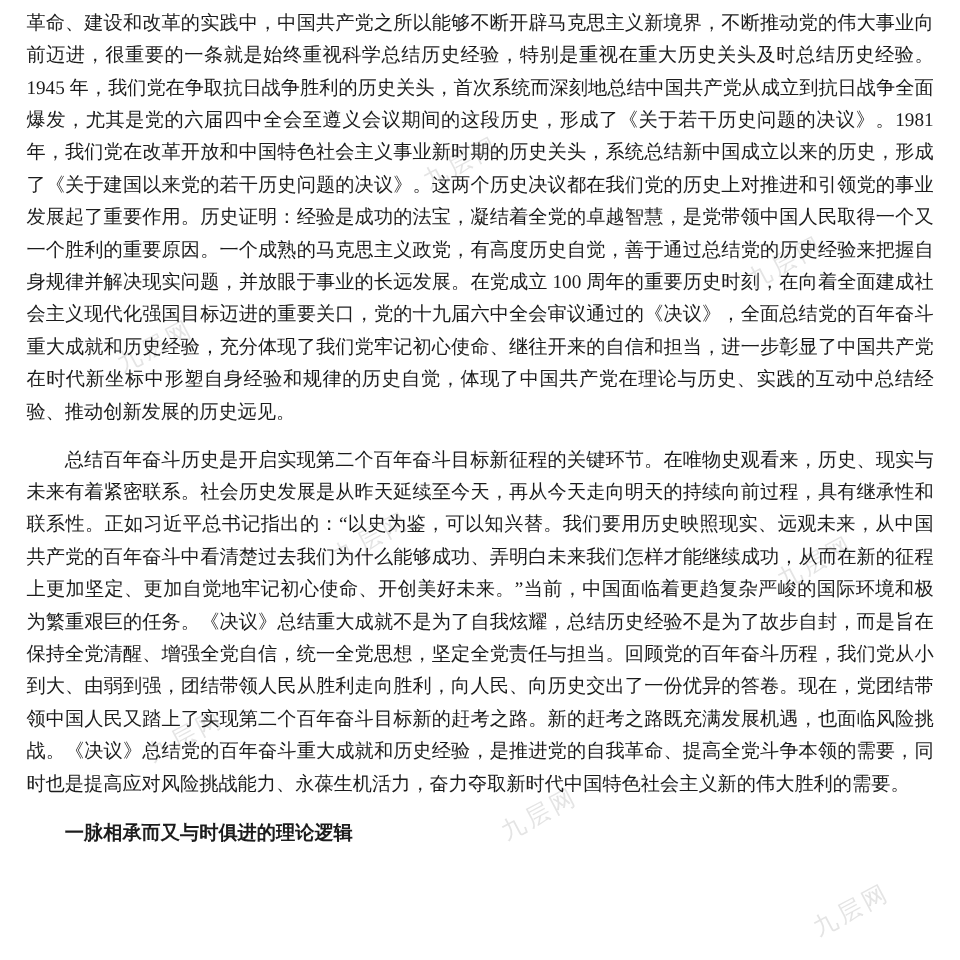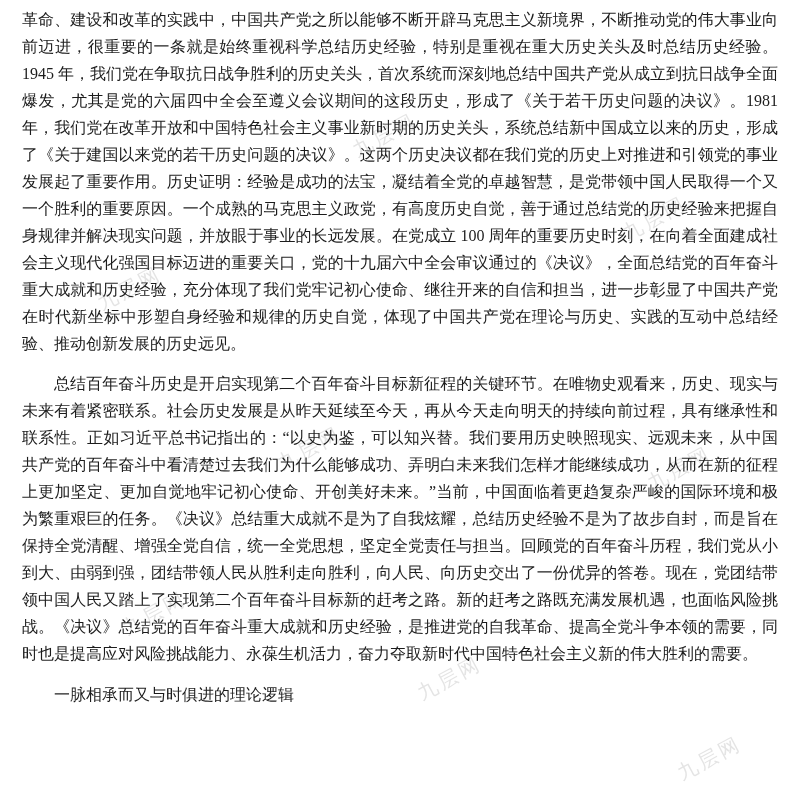--- a/index.html
+++ b/index.html
@@ -39,21 +39,21 @@
   }
   .body-para, .section-heading {
     font-size: 16px;
     line-height: 27px;
     text-align: justify;
     text-justify: inter-ideograph;
   }
   .body-para { margin-bottom: 13px; }
   .indent { text-indent: 2em; }
   .section-heading {
-    font-weight: normal;
+    font-weight: bold;
     margin: 14px 0 13px 0;
   }
 </style>
 </head>
 <body>
 
 <div class="page">
 
   <div class="watermark-layer">
     <span class="watermark" style="left:350px; top:122px;">九层网</span>

